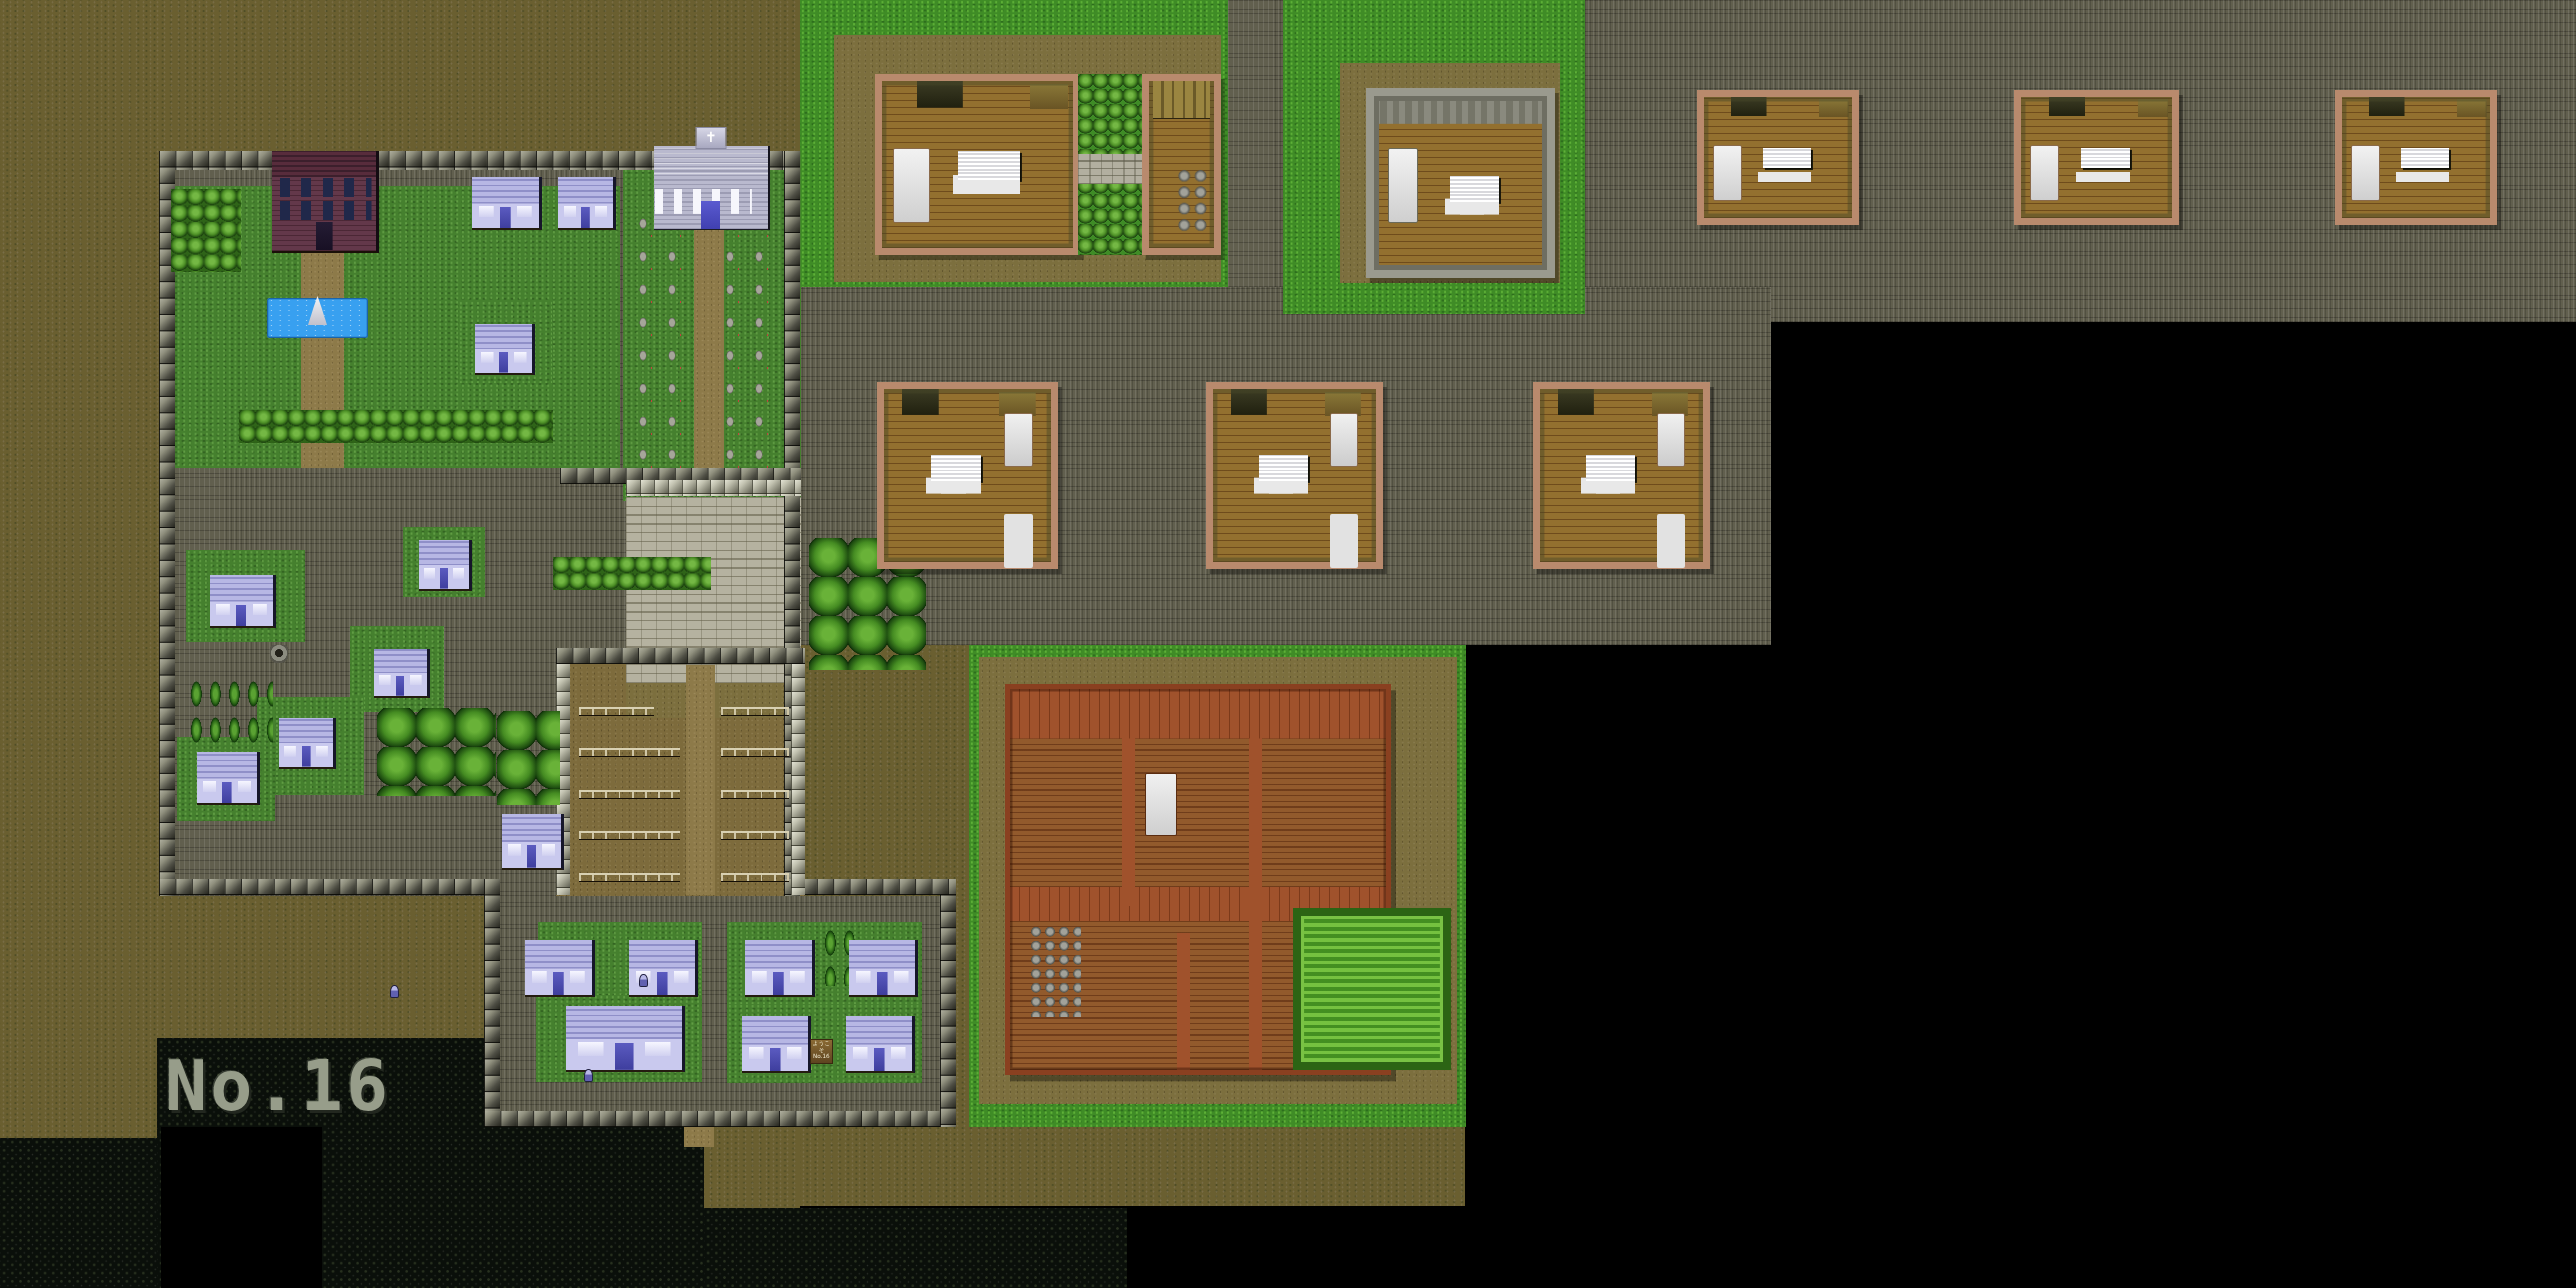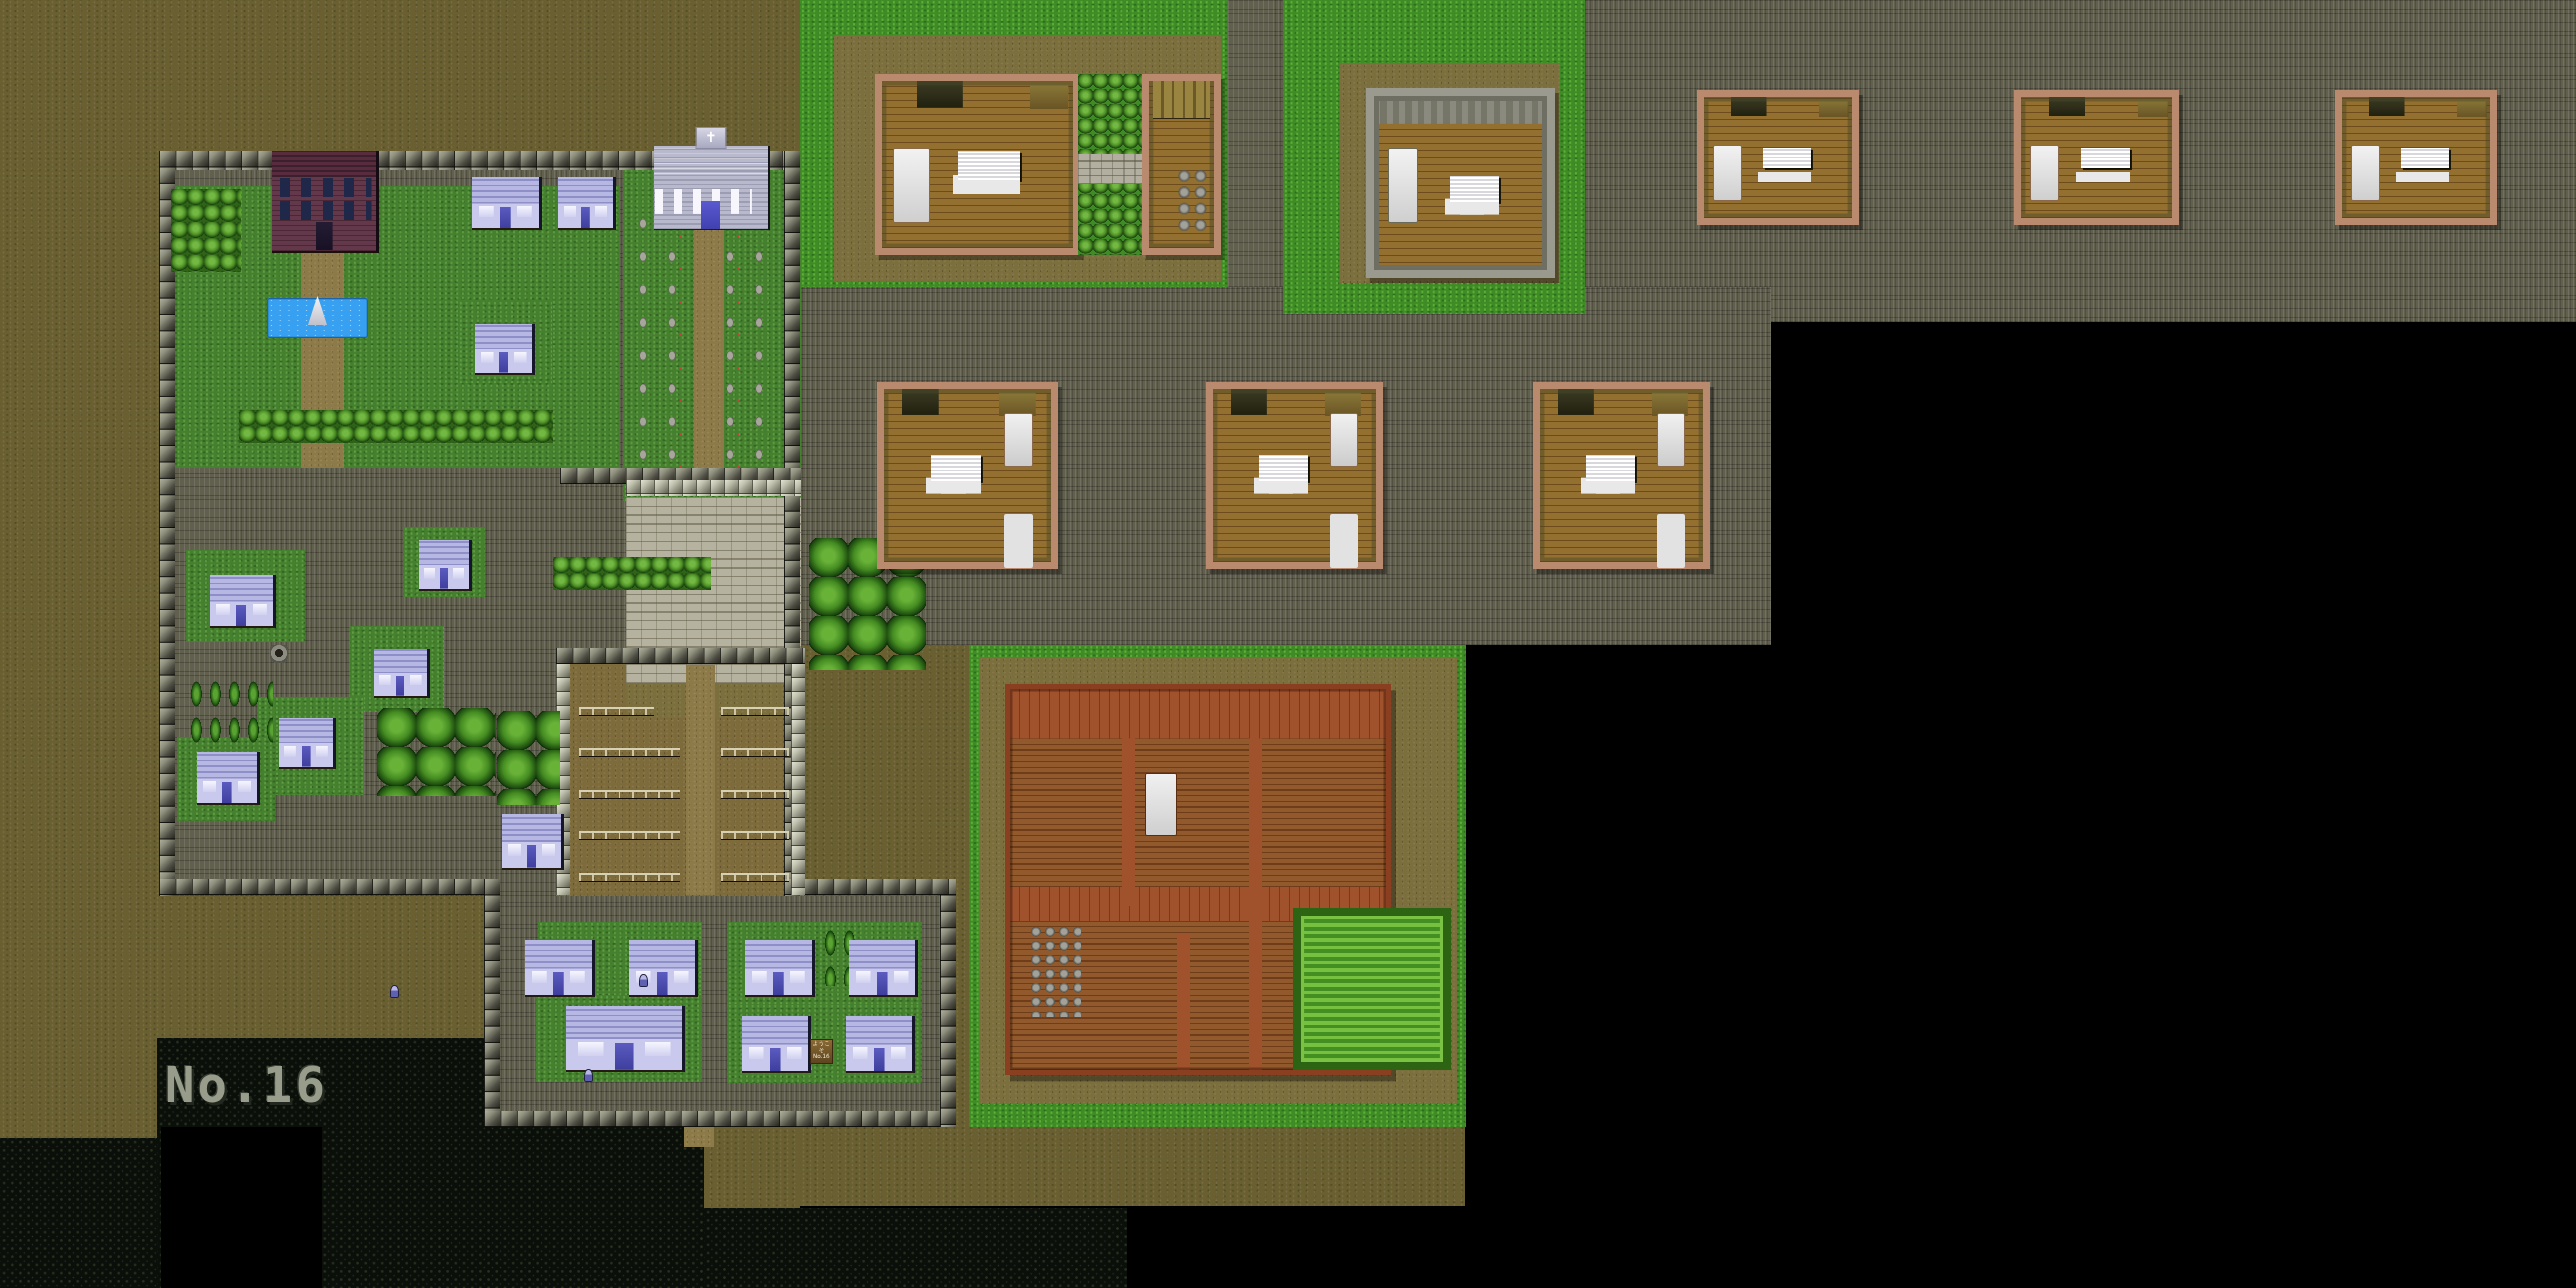--- a/index.html
+++ b/index.html
@@ -192,21 +192,21 @@
   .el-redhouse::after{content:"";position:absolute;left:5%;top:62%;width:14%;height:24%;
     background-image:radial-gradient(circle at 50% 48%,#a2a29a 26%,#55554e 46%,transparent 52%);
     background-size:14px 14px;}
   .el-garden{background-color:#59aa2e;border:8.8px solid #2c6414;
     box-shadow:inset 0 0 0 3.1px #79c244;
     background-image:
       repeating-linear-gradient(0deg,rgba(140,212,78,.55) 0 3.8px,rgba(46,116,20,.5) 3.8px 7.5px);}
 
   
   .el-label{color:#979d8a;font-family:"DejaVu Sans Mono",monospace;font-weight:bold;
-    font-size:49px;letter-spacing:3.1px;line-height:94px;
+    font-size:70px;letter-spacing:3.1px;line-height:94px;
     text-shadow:2.5px 2.5px 0 #22271f,-1.3px -1.3px 0 rgba(190,198,176,.25);}
 </style>
 </head>
 <body>
 
 <div id="map">
     <div class="el el-olive" style="left: 0px; top: 0px; width: 800px; height: 1288px;"></div>
     <div class="el el-olive" style="left: 800px; top: 645px; width: 665px; height: 561px;"></div>
     <div class="el el-cobble" style="left: 1228px; top: 0px; width: 1348px; height: 322px;"></div>
     <div class="el el-cobble" style="left: 800px; top: 287px; width: 971px; height: 358px;"></div>

